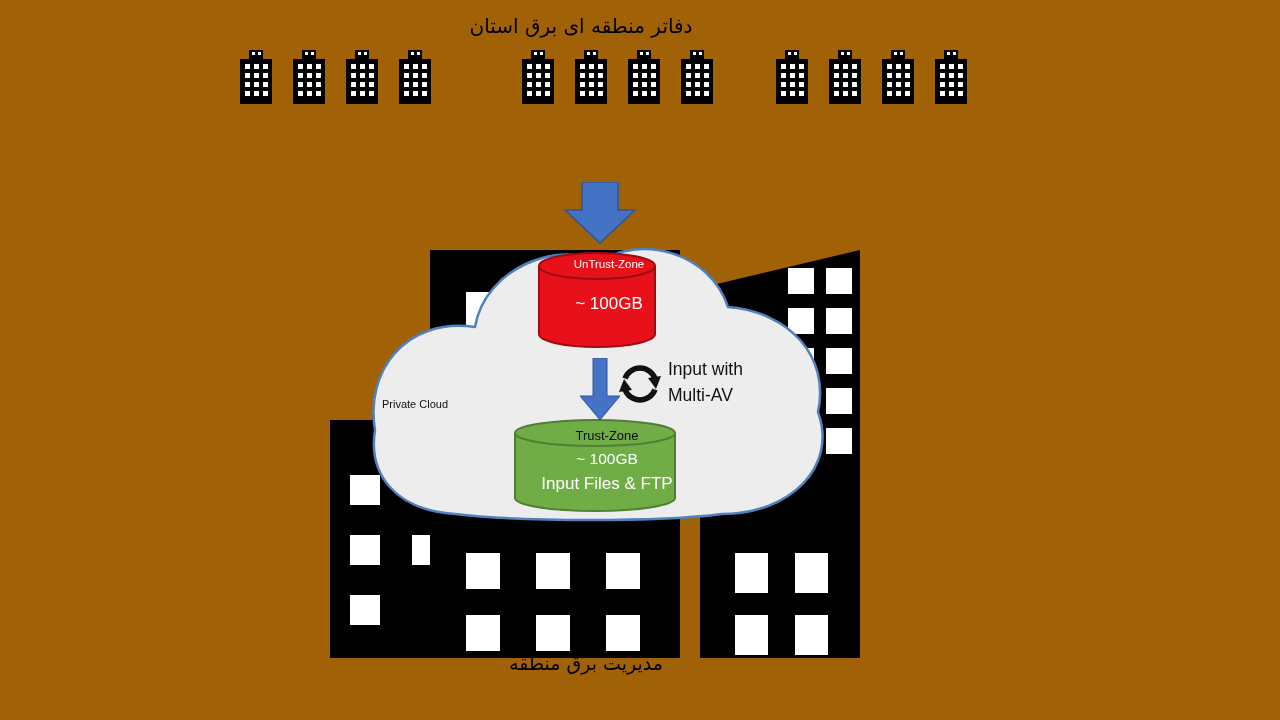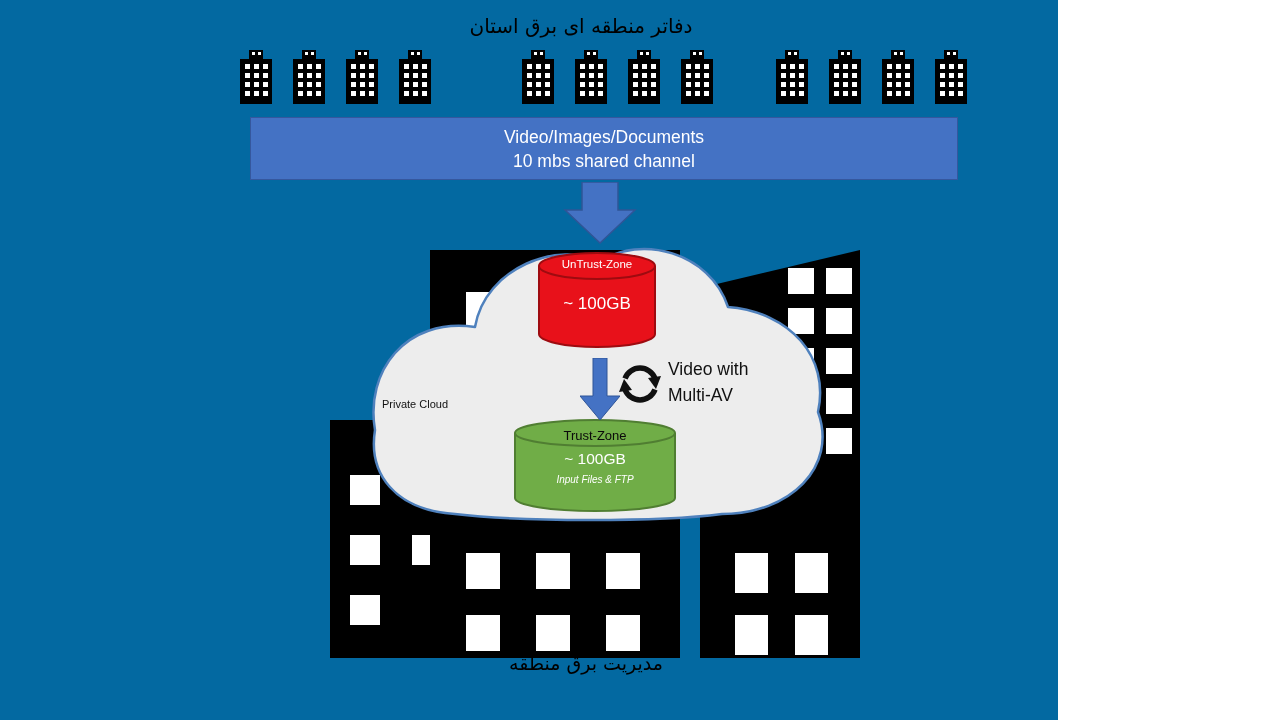--- a/index.html
+++ b/index.html
@@ -1,17 +1,17 @@
 <!DOCTYPE html>
 <html><head>
 <meta charset="utf-8">
 <style>
   html,body{margin:0;padding:0;background:#fff;}
   #canvas{
-    position:relative;width:1058px;height:720px;background:#0369a1;
+    position:relative;width:1280px;height:720px;background:#a16207;
     overflow:hidden;font-family:"Liberation Sans",sans-serif;
   }
   .abs{position:absolute;}
   
   .fa-title{
     font-family:"DejaVu Sans",sans-serif;font-size:20px;color:#000;
     text-align:center;direction:rtl;
   }
   
   #offices-row{left:236px;top:50px;display:flex;align-items:flex-end;}
@@ -32,26 +32,26 @@
   #bldg-left{left:330px;top:420px;width:160px;height:238px;}
   #bldg-mid{left:430px;top:250px;width:250px;height:408px;}
   #bldg-right{left:700px;top:250px;width:160px;height:408px;
     clip-path:polygon(0 38px,100% 0,100% 100%,0 100%);}
   
   #cloud-svg{left:360px;top:222px;z-index:2;}
   #private-cloud-label{left:382px;top:398px;font-size:11px;color:#111;z-index:3;}
   
   #untrust-cyl{left:536px;top:250px;z-index:3;}
   #trust-cyl{left:512px;top:418px;z-index:3;}
-  .cyl-text{z-index:4;text-align:center;}
+  .cyl-text{z-index:4;text-align:center;margin-left:12px;}
   #untrust-title{left:536px;top:258px;width:122px;font-size:11.5px;color:#fff;}
   #untrust-cap{left:536px;top:294px;width:122px;font-size:17px;color:#fff;}
   #trust-title{left:512px;top:428px;width:166px;font-size:13px;color:#0a0a0a;}
   #trust-cap{left:512px;top:450px;width:166px;font-size:15.5px;color:#fff;}
-  #trust-sub{left:512px;top:474px;width:166px;font-size:10px;color:#fff;font-style:italic;}
+  #trust-sub{left:512px;top:474px;width:166px;font-size:17px;color:#fff;}
   
   #big-arrow{left:555px;top:182px;z-index:6;}
   #small-arrow{left:580px;top:358px;z-index:4;}
   #recycle-icon{left:612px;top:356px;z-index:4;}
   #scan-label{left:668px;top:356px;font-size:17.5px;color:#111;line-height:26px;z-index:4;}
 </style>
 </head>
 <body>
 
 <div id="canvas">
@@ -119,24 +119,20 @@
         </svg>
       <svg class="bldg">
           <use href="#bldg-sym"></use>
         </svg>
       <svg class="bldg">
           <use href="#bldg-sym"></use>
         </svg>
     </div>
   </div>
 
-  <div id="banner" class="abs">
-    <div>Video/Images/Documents</div>
-    <div>10 mbs shared channel</div>
-  </div>
 
   <svg id="big-arrow" class="abs" width="90" height="62">
     <polygon points="27,0 63,0 63,28 80,28 45,61 10,28 27,28" fill="#4472C4" stroke="#2F5597" stroke-width="1.5"></polygon>
   </svg>
 
   <div id="bldg-left" class="abs big-bldg">
     <div class="win" style="left:20px;top:55px;width:30px;height:30px;"></div>
     <div class="win" style="left:82px;top:55px;width:30px;height:30px;"></div>
     <div class="win" style="left:20px;top:115px;width:30px;height:30px;"></div>
     <div class="win" style="left:82px;top:115px;width:30px;height:30px;"></div>
@@ -200,21 +196,21 @@
   </svg>
 
   <svg id="recycle-icon" class="abs" width="56" height="56" viewBox="0 0 56 56">
     <path d="M 13 22.5 A 16 16 0 0 1 43 22.5" fill="none" stroke="#111" stroke-width="5.5"></path>
     <polygon points="49,20 36,22 44,33" fill="#111"></polygon>
     <path d="M 43 33.5 A 16 16 0 0 1 13 33.5" fill="none" stroke="#111" stroke-width="5.5"></path>
     <polygon points="7,36 20,34 12,23" fill="#111"></polygon>
   </svg>
 
   <div id="scan-label" class="abs">
-    <div>Video with</div>
+    <div>Input with</div>
     <div>Multi-AV</div>
   </div>
 
   <svg id="trust-cyl" class="abs" width="166" height="97">
     <path d="M 3 15 L 3 80 A 80 13 0 0 0 163 80 L 163 15" fill="#70AD47" stroke="#507E32" stroke-width="2"></path>
     <ellipse cx="83" cy="15" rx="80" ry="13" fill="#70AD47" stroke="#507E32" stroke-width="2"></ellipse>
   </svg>
   <div id="trust-title" class="abs cyl-text">Trust-Zone</div>
   <div id="trust-cap" class="abs cyl-text">~ 100GB</div>
   <div id="trust-sub" class="abs cyl-text">Input Files &amp; FTP</div>

